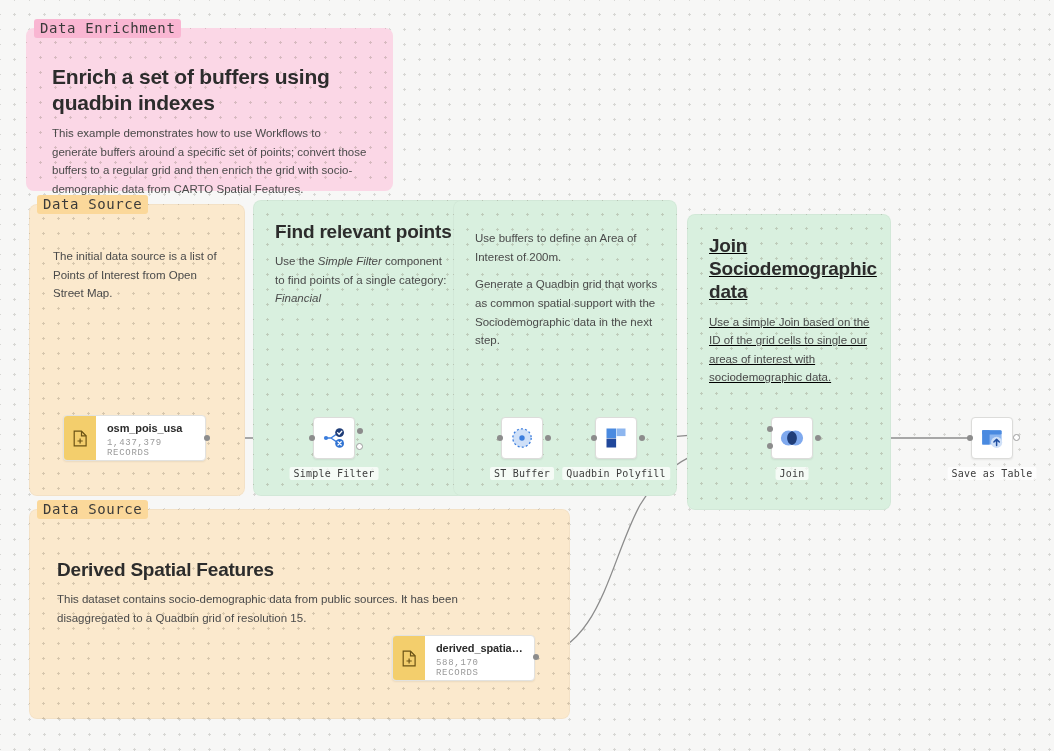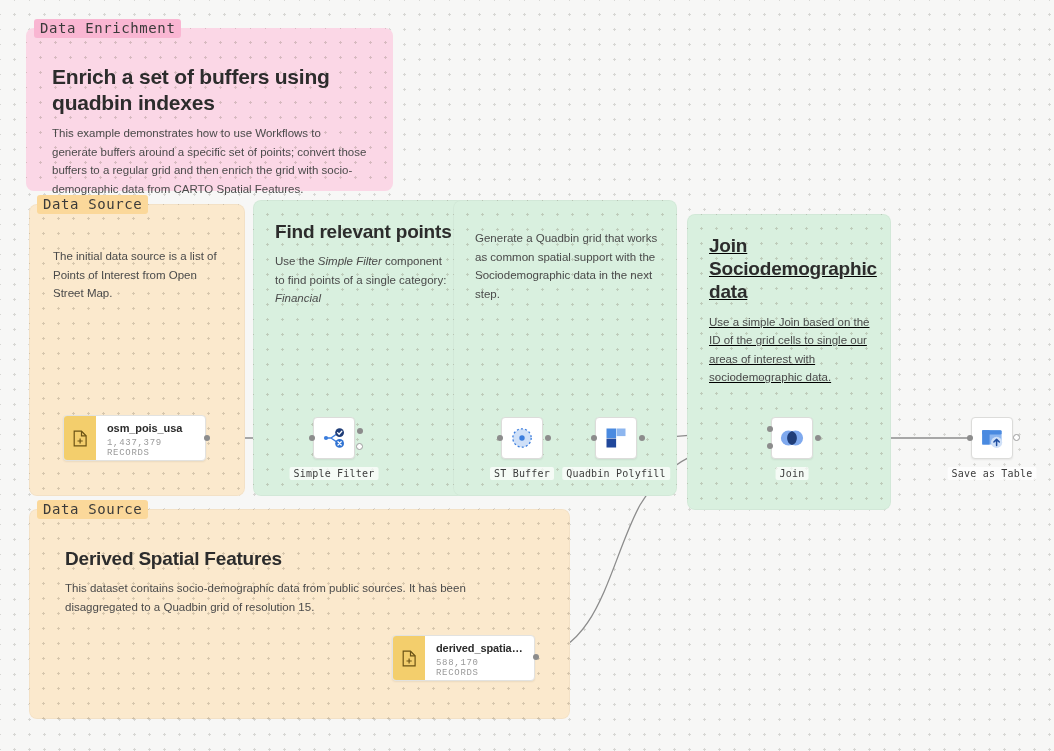--- a/index.html
+++ b/index.html
@@ -46,21 +46,21 @@
 
   .g-body { padding:0 26px; }
   .g-title {
     font-size:19px; font-weight:700; color:#2c2c2c;
     line-height:1.22; margin:0; letter-spacing:-0.2px;
   }
   .g-title.big { font-size:21px; }
   .g-text {
     font-size:11.5px; color:#4a4a4a; line-height:1.62; margin:9px 0 0 0;
   }
-  .g-text + .g-text { margin-top:28px; }
+  .g-text + .g-text { margin-top:9px; }
   .g-text i { font-style:italic; }
 
   
   svg.edges { position:absolute; left:0; top:0; width:1054px; height:751px; pointer-events:none; }
   .edge { fill:none; stroke:#8c8c8c; stroke-width:1.3px; }
 
   
   .tnode {
     position:absolute;
     height:46px;
@@ -148,34 +148,35 @@
 
   <div class="group green" style="left:253px; top:200px; width:216px; height:296px;">
     <div class="g-body" style="padding-top:20px; padding-left:22px; padding-right:16px;">
       <h1 class="g-title">Find relevant points</h1>
       <p class="g-text">Use the <i>Simple Filter</i> component to find points of a single category: <i>Financial</i></p>
     </div>
   </div>
 
   <div class="group green" style="left:453px; top:200px; width:224px; height:296px;">
     <div class="g-body" style="padding-top:20px; padding-left:22px; padding-right:18px;">
+      <p class="g-text">Use buffers to define an Area of Interest of 200m.</p>
       <p class="g-text">Generate a Quadbin grid that works as common spatial support with the Sociodemographic data in the next step.</p>
     </div>
   </div>
 
   <div class="group green" style="left:687px; top:214px; width:204px; height:296px;text-decoration:underline;">
     <div class="g-body" style="padding-top:20px; padding-left:22px; padding-right:14px;">
       <h1 class="g-title">Join Sociodemographic data</h1>
       <p class="g-text">Use a simple Join based on the ID of the grid cells to single our areas of interest with sociodemographic data.</p>
     </div>
   </div>
 
   <div class="group beige" style="left:29px; top:509px; width:541px; height:210px;">
     <span class="badge beige">Data Source</span>
-    <div class="g-body" style="padding-top:38px; padding-left:36px; padding-right:24px;">
+    <div class="g-body" style="padding-top:38px; padding-left:28px; padding-right:24px;margin-top:11px;">
       <h1 class="g-title">Derived Spatial Features</h1>
       <p class="g-text" style="max-width:420px;">This dataset contains socio-demographic data from public sources. It has been disaggregated to a Quadbin grid of resolution 15.</p>
     </div>
   </div>
 
   <div class="tnode" style="left:63px; top:415px; width:143px;">
     <div class="ico">
       <svg width="15" height="17" viewBox="0 0 15 17">
         <path d="M1.2 1.2 h7.3 l4.6 4.5 v10.1 h-11.9 z" fill="none" stroke="#6b5315" stroke-width="1.2"></path>
         <path d="M8.5 1.2 v4.6 h4.6" fill="none" stroke="#6b5315" stroke-width="1.2"></path>

